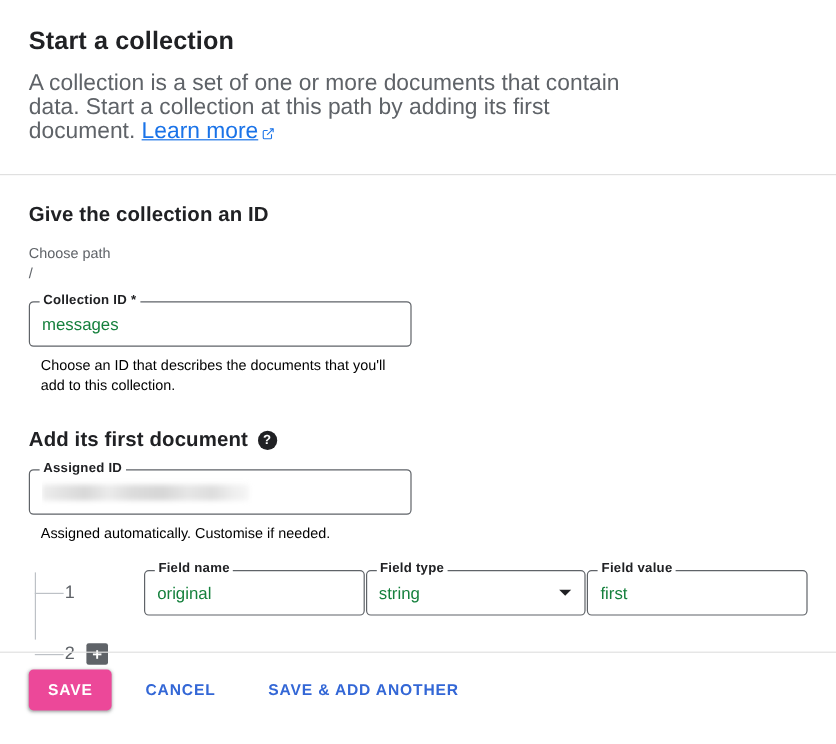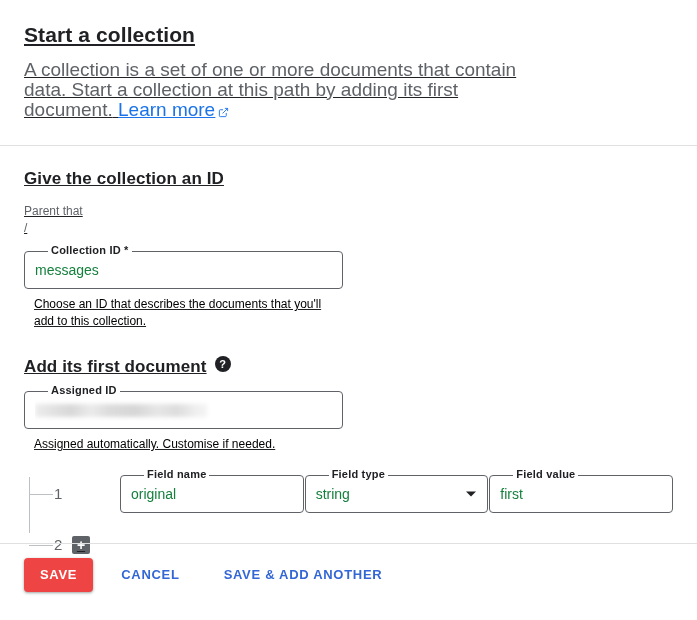--- a/index.html
+++ b/index.html
@@ -13,21 +13,20 @@
     font-family: "Liberation Sans", sans-serif;
     color: #202124;
     overflow: hidden;
   }
 
   .dialog {
     position: relative;
     width: 697px;
     height: 500px;
     box-sizing: border-box;
-    text-decoration: underline;
   }
 
   
   .header {
     padding: 22px 24px 0 24px;
   }
   .dialog-title {
     font-size: 21px;
     font-weight: 700;
     letter-spacing: 0.1px;
@@ -69,21 +68,21 @@
   .section-title {
     font-size: 17px;
     font-weight: 700;
     letter-spacing: 0.1px;
     color: #202124;
     margin: 0 0 13px 0;
     line-height: 22px;
   }
   .section-title.with-help {
     display: flex;
-    align-items: flex-start;
+    align-items: center;
     gap: 8px;
   }
 
   .help-icon {
     width: 16px;
     height: 16px;
     border-radius: 50%;
     background: #202124;
     color: #ffffff;
     font-size: 11px;
@@ -116,21 +115,21 @@
   .mdc-field .outline {
     position: absolute;
     inset: 0;
     border: 1px solid #5f6368;
     border-radius: 4px;
     pointer-events: none;
   }
   .mdc-field .notch {
     position: absolute;
     top: -7px;
-    left: 24px;
+    left: 9px;
     background: #ffffff;
     padding: 0 3px;
     font-size: 11px;
     font-weight: 700;
     color: #202124;
     line-height: 13px;
     letter-spacing: 0.2px;
     white-space: nowrap;
   }
   .mdc-field .value {
@@ -269,21 +268,21 @@
     font-weight: 700;
     letter-spacing: 0.7px;
     border: none;
     background: none;
     cursor: pointer;
     border-radius: 4px;
     padding: 9px 16px;
     line-height: 16px;
   }
   .btn-primary {
-    background: #ef4444;
+    background: #ec4899;
     color: #ffffff;
     box-shadow: 0 1px 2px rgba(60,64,67,.3), 0 1px 3px 1px rgba(60,64,67,.15);
   }
   .btn-text {
     color: #3367d6;
     margin-left: 12px;
   }
 </style>
 </head>
 <body>
@@ -298,21 +297,21 @@
             <line x1="10" y1="14" x2="21" y2="3"></line>
           </svg></span></p>
   </div>
 
   <div class="divider divider-top"></div>
 
   <div class="body">
 
     <h2 class="section-title">Give the collection an ID</h2>
 
-    <div class="parent-path-label">Parent that</div>
+    <div class="parent-path-label">Choose path</div>
     <div class="parent-path-value">/</div>
 
     <div class="mdc-field" id="collection-id-field">
       <div class="outline"></div>
       <div class="notch">Collection ID *</div>
       <div class="value">messages</div>
     </div>
     <div class="helper-text">Choose an ID that describes the documents that you'll add to this collection.</div>
 
     <h2 class="section-title with-help" style="margin-top:26px;">

